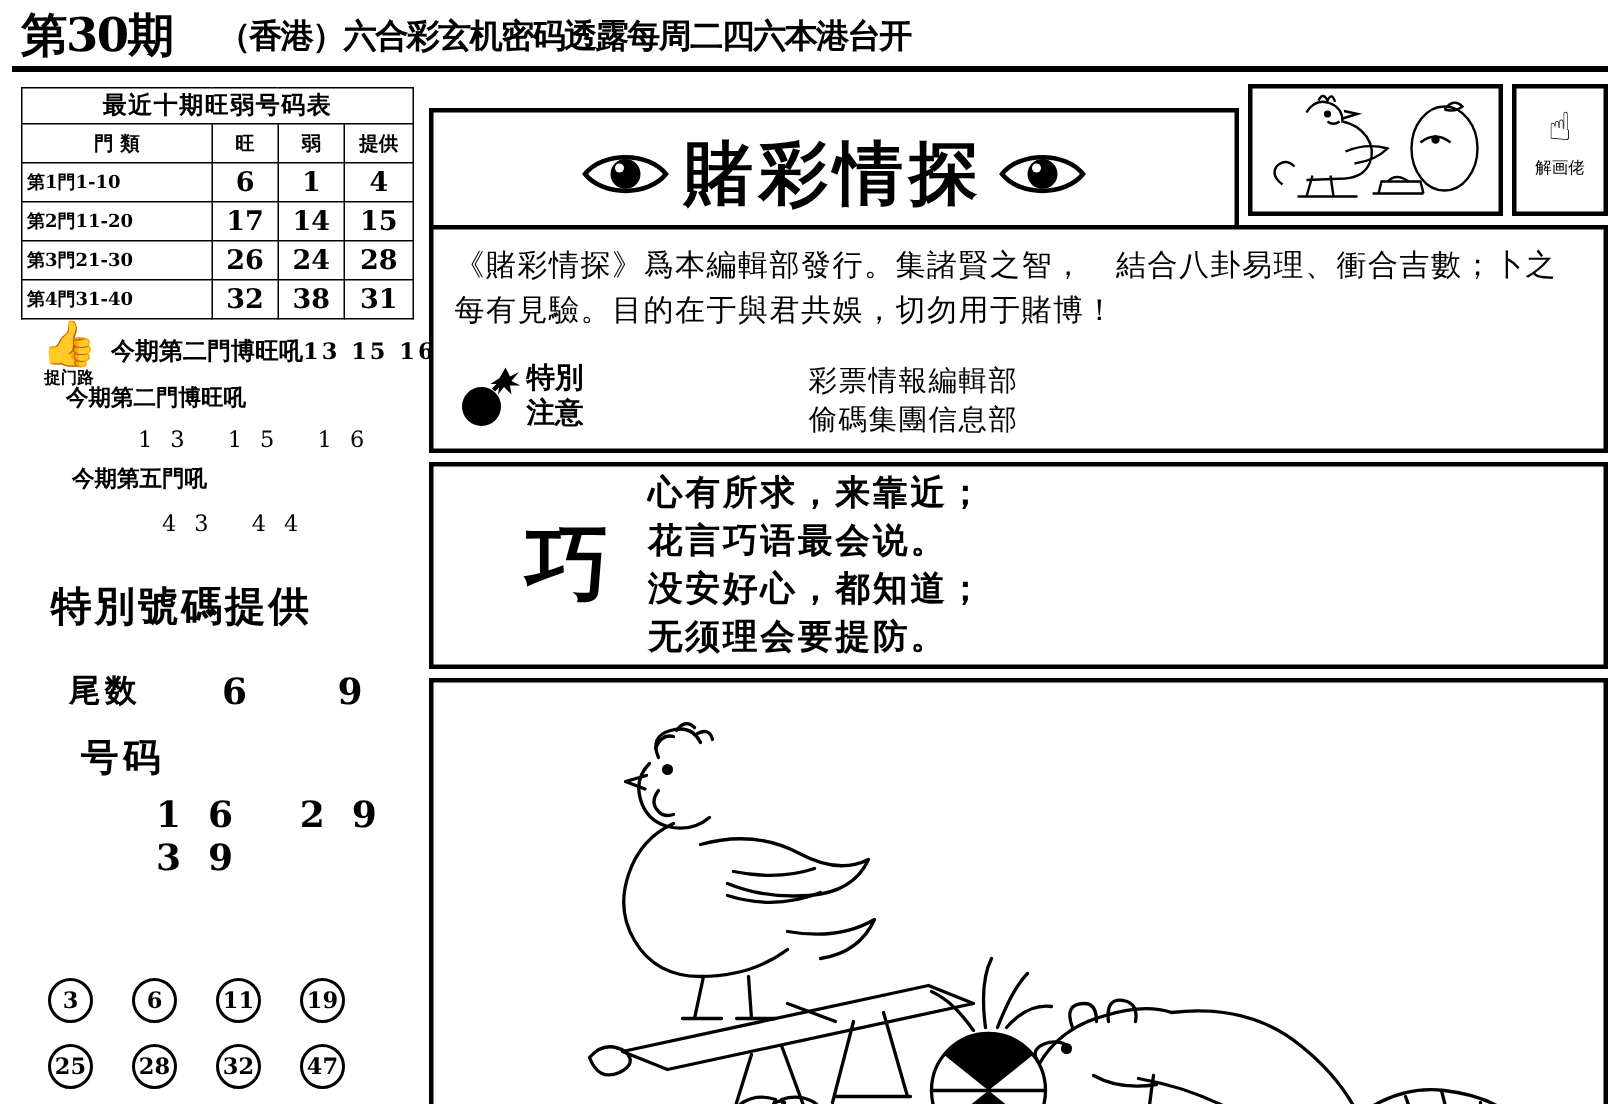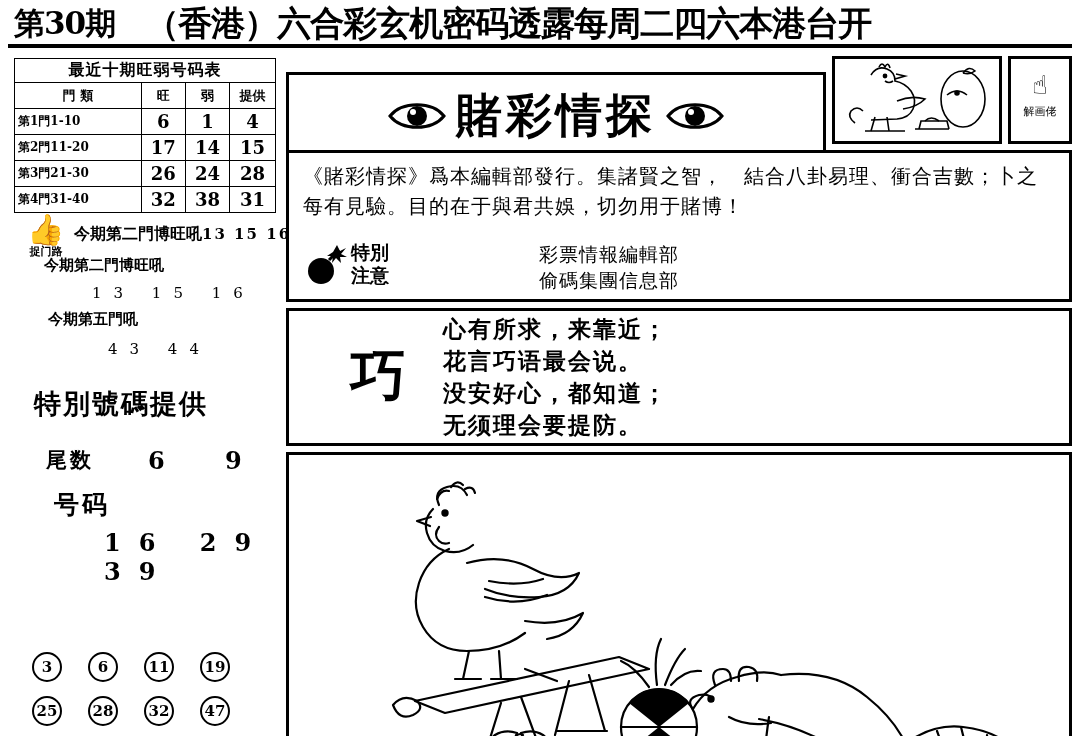--- a/index.html
+++ b/index.html
@@ -18,21 +18,21 @@
     position: absolute; left: 0; top: 0; width: 964px; height: 48px;
     display: flex; align-items: center;
   }
   .issue {
     font-family: "DejaVu Serif", "Liberation Serif", serif;
     font-weight: bold; font-size: 31px; letter-spacing: -1px;
     padding-left: 14px; white-space: nowrap;
   }
   .header-title {
     font-family: "DejaVu Serif", "Liberation Serif", serif;
-    font-weight: bold; font-size: 34px; letter-spacing: -1px;
+    font-weight: bold; font-size: 22px; letter-spacing: -1px;
     margin-left: 30px; white-space: nowrap;
   }
   .hrule {
     position: absolute; left: 8px; top: 44px; width: 1064px; height: 4px;
     background: #000;
   }
 
   
   .left-col {
     position: absolute; left: 8px; top: 56px; width: 272px; height: 672px;
@@ -127,23 +127,23 @@
     font-size: 19px; line-height: 26px; letter-spacing: 1px;
   }
 
   
   .poem-box { left: 0; top: 252px; width: 786px; height: 138px; display: flex; align-items: center; }
   .bigchar {
     font-family: "DejaVu Serif","Liberation Serif",serif;
     font-weight: bold; font-size: 56px; margin-left: 44px; width: 90px; text-align: center;
   }
   .poem-lines {
-    font-family: Liberation Sans, sans-serif;
+    font-family: Liberation Serif, serif;
     font-weight: bold; font-size: 23px; line-height: 32px; letter-spacing: 2px;
-    margin-left: 20px;
+    margin-left: 9px;
   }
 
   
   .pic-box { left: 0; top: 396px; width: 786px; height: 332px; overflow: hidden; }
 
   svg { display: block; }
 </style>
 </head>
 <body>
 

